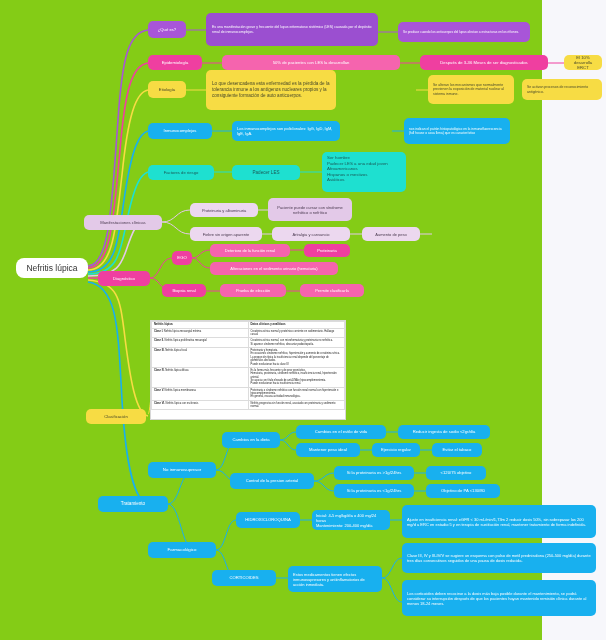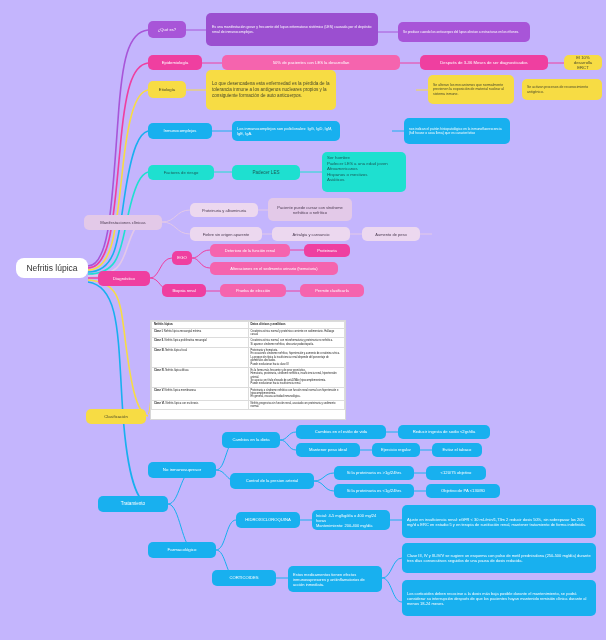--- a/index.html
+++ b/index.html
@@ -6,22 +6,22 @@
   * { box-sizing: border-box; }
   html, body {
     margin: 0; padding: 0;
     width: 606px; height: 640px;
     background: #f7f7fb;
     font-family: "Liberation Sans", sans-serif;
     overflow: hidden;
   }
   #canvas {
     position: relative;
-    width: 606px; height: 640px;
-    background: #c4b5fd;
+    width: 542px; height: 640px;
+    background: #84cc16;
   }
   svg.links {
     position: absolute; left: 0; top: 0;
     width: 606px; height: 640px;
     pointer-events: none;
   }
   .node {
     position: absolute;
     border-radius: 5px;
     padding: 3px 5px;

